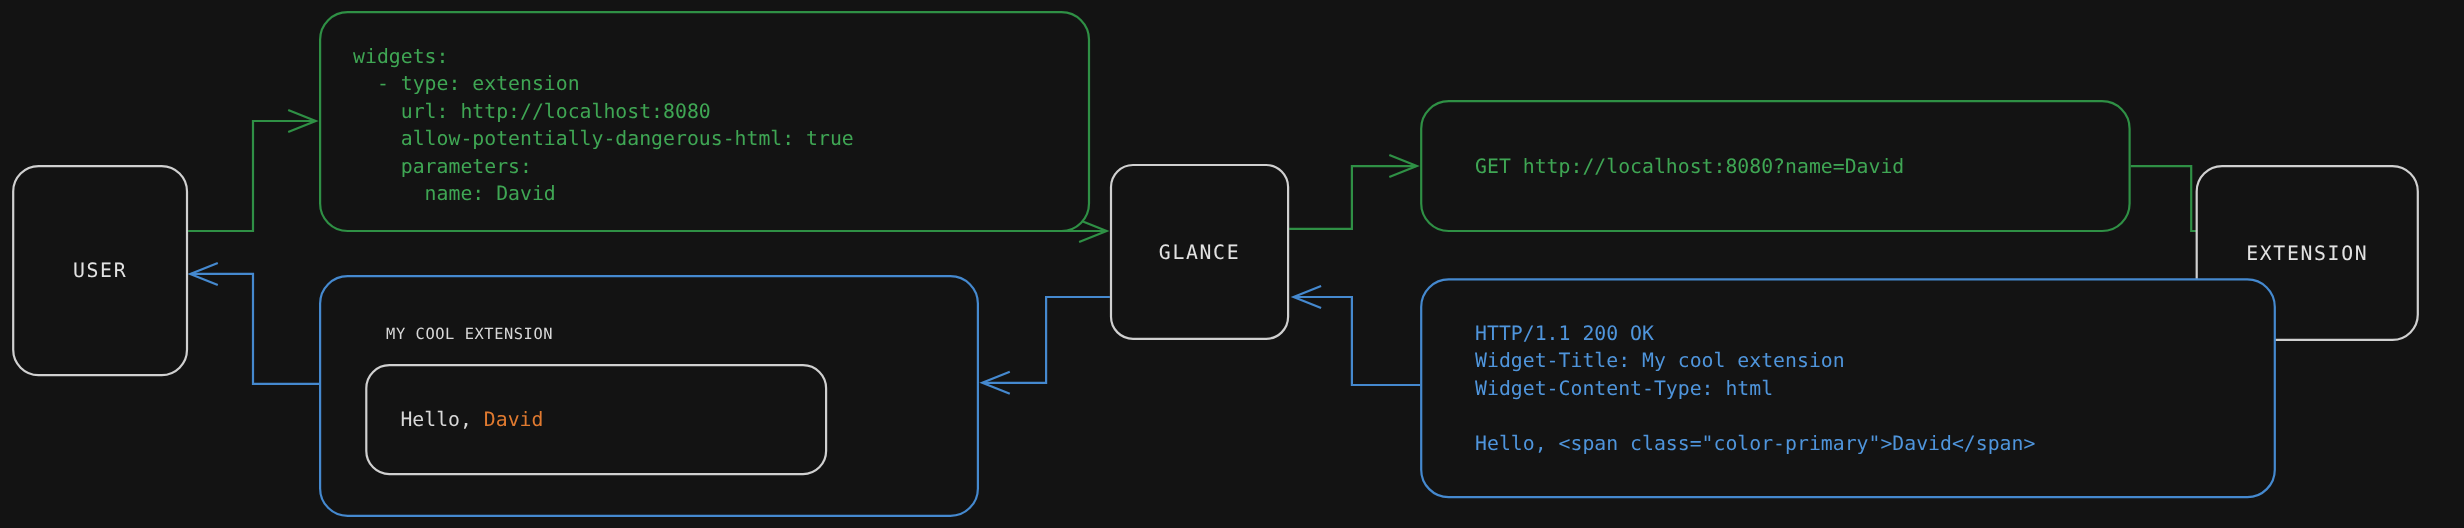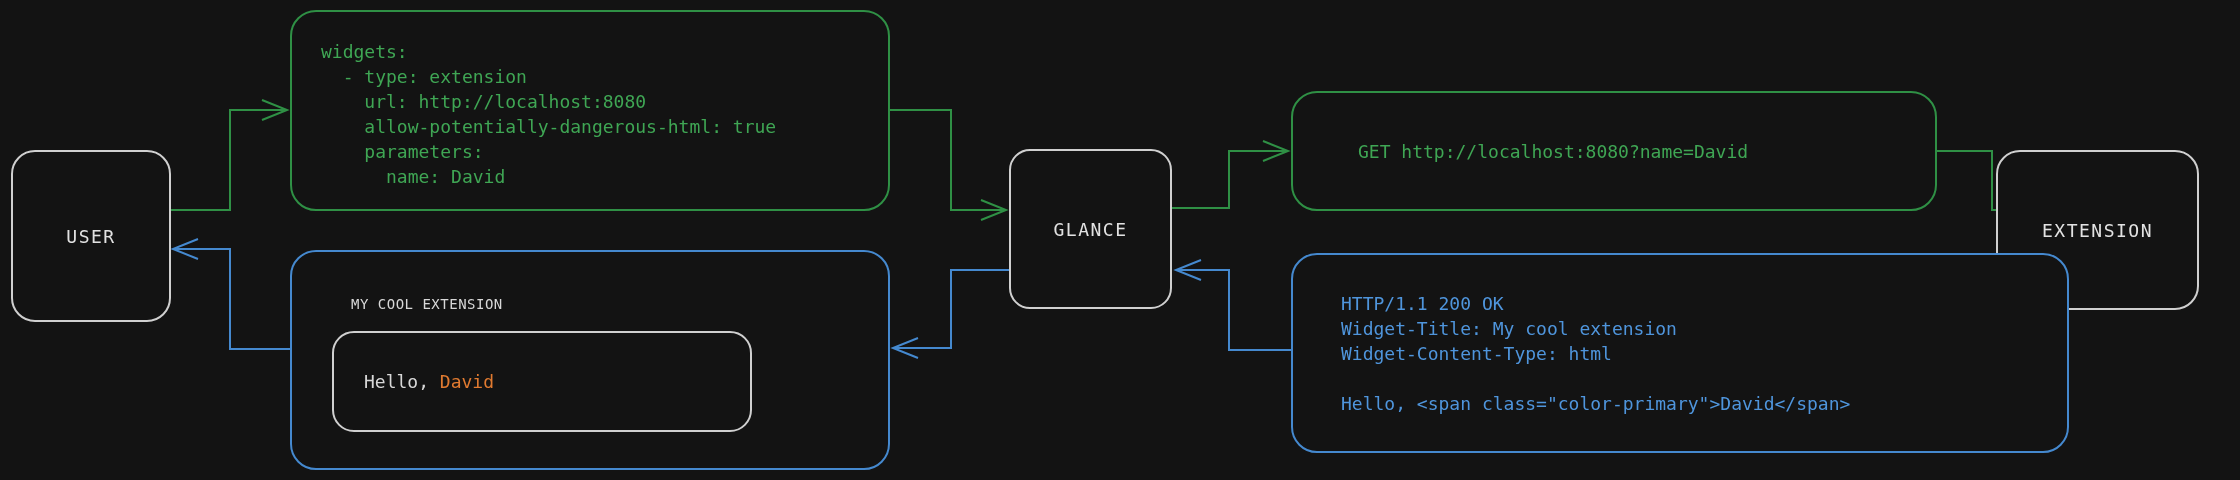--- a/index.html
+++ b/index.html
@@ -28,38 +28,38 @@
   .wire-blue { stroke: var(--blue); }
 
   .box { position: absolute; box-sizing: border-box; background: var(--background); }
   .node {
     border: 2px solid var(--node_border);
     border-radius: 24px;
     display: flex; align-items: center; justify-content: center;
     color: var(--node_text);
     font-size: 18px; letter-spacing: 1.5px;
   }
-  #user-node      { left: 11px;   top: 150px; width: 160px; height: 172px; justify-content: center; }
+  #user-node      { left: 11px;   top: 150px; width: 160px; height: 192px; justify-content: center; }
   #glance-node    { left: 1009px; top: 149px; width: 163px; height: 160px; border-radius: 21px; }
   #extension-node { left: 1996px; top: 150px; width: 203px; height: 160px; }
 
   .msg-box { border-radius: 26px; }
   .msg-green { border: 2px solid var(--green); }
   .msg-blue  { border: 2px solid var(--blue); }
 
   pre.code {
     margin: 0; font-family: inherit;
     font-size: 18px; line-height: 25px; white-space: pre;
   }
   .code-green { color: var(--green_text); }
   .code-blue  { color: var(--blue_text); }
 
-  #widget-config-box { left: 290px; top: 10px; width: 600px; height: 201px; padding: 27px 20px 0 29px; }
+  #widget-config-box { left: 290px; top: 10px; width: 701px; height: 201px; padding: 27px 20px 0 29px; }
   #http-request-box  { left: 1291px; top: 91px; width: 646px; height: 120px;
-                       display: flex; align-items: center; padding: 0 20px 0 65px; }
+                       display: flex; align-items: center; padding: 0 20px 0 48px; }
   #http-response-box { left: 1291px; top: 253px; width: 778px; height: 200px;
                        display: flex; align-items: center; padding: 0 20px 0 48px; }
 
   #rendered-widget-box { left: 290px; top: 250px; width: 600px; height: 220px; }
   #rendered-widget-title {
     position: absolute; left: 59px; top: 40px;
     color: var(--white_text); font-size: 14px; line-height: 25px; letter-spacing: 0.5px;
     white-space: pre;
   }
   #rendered-widget-inner-box {

